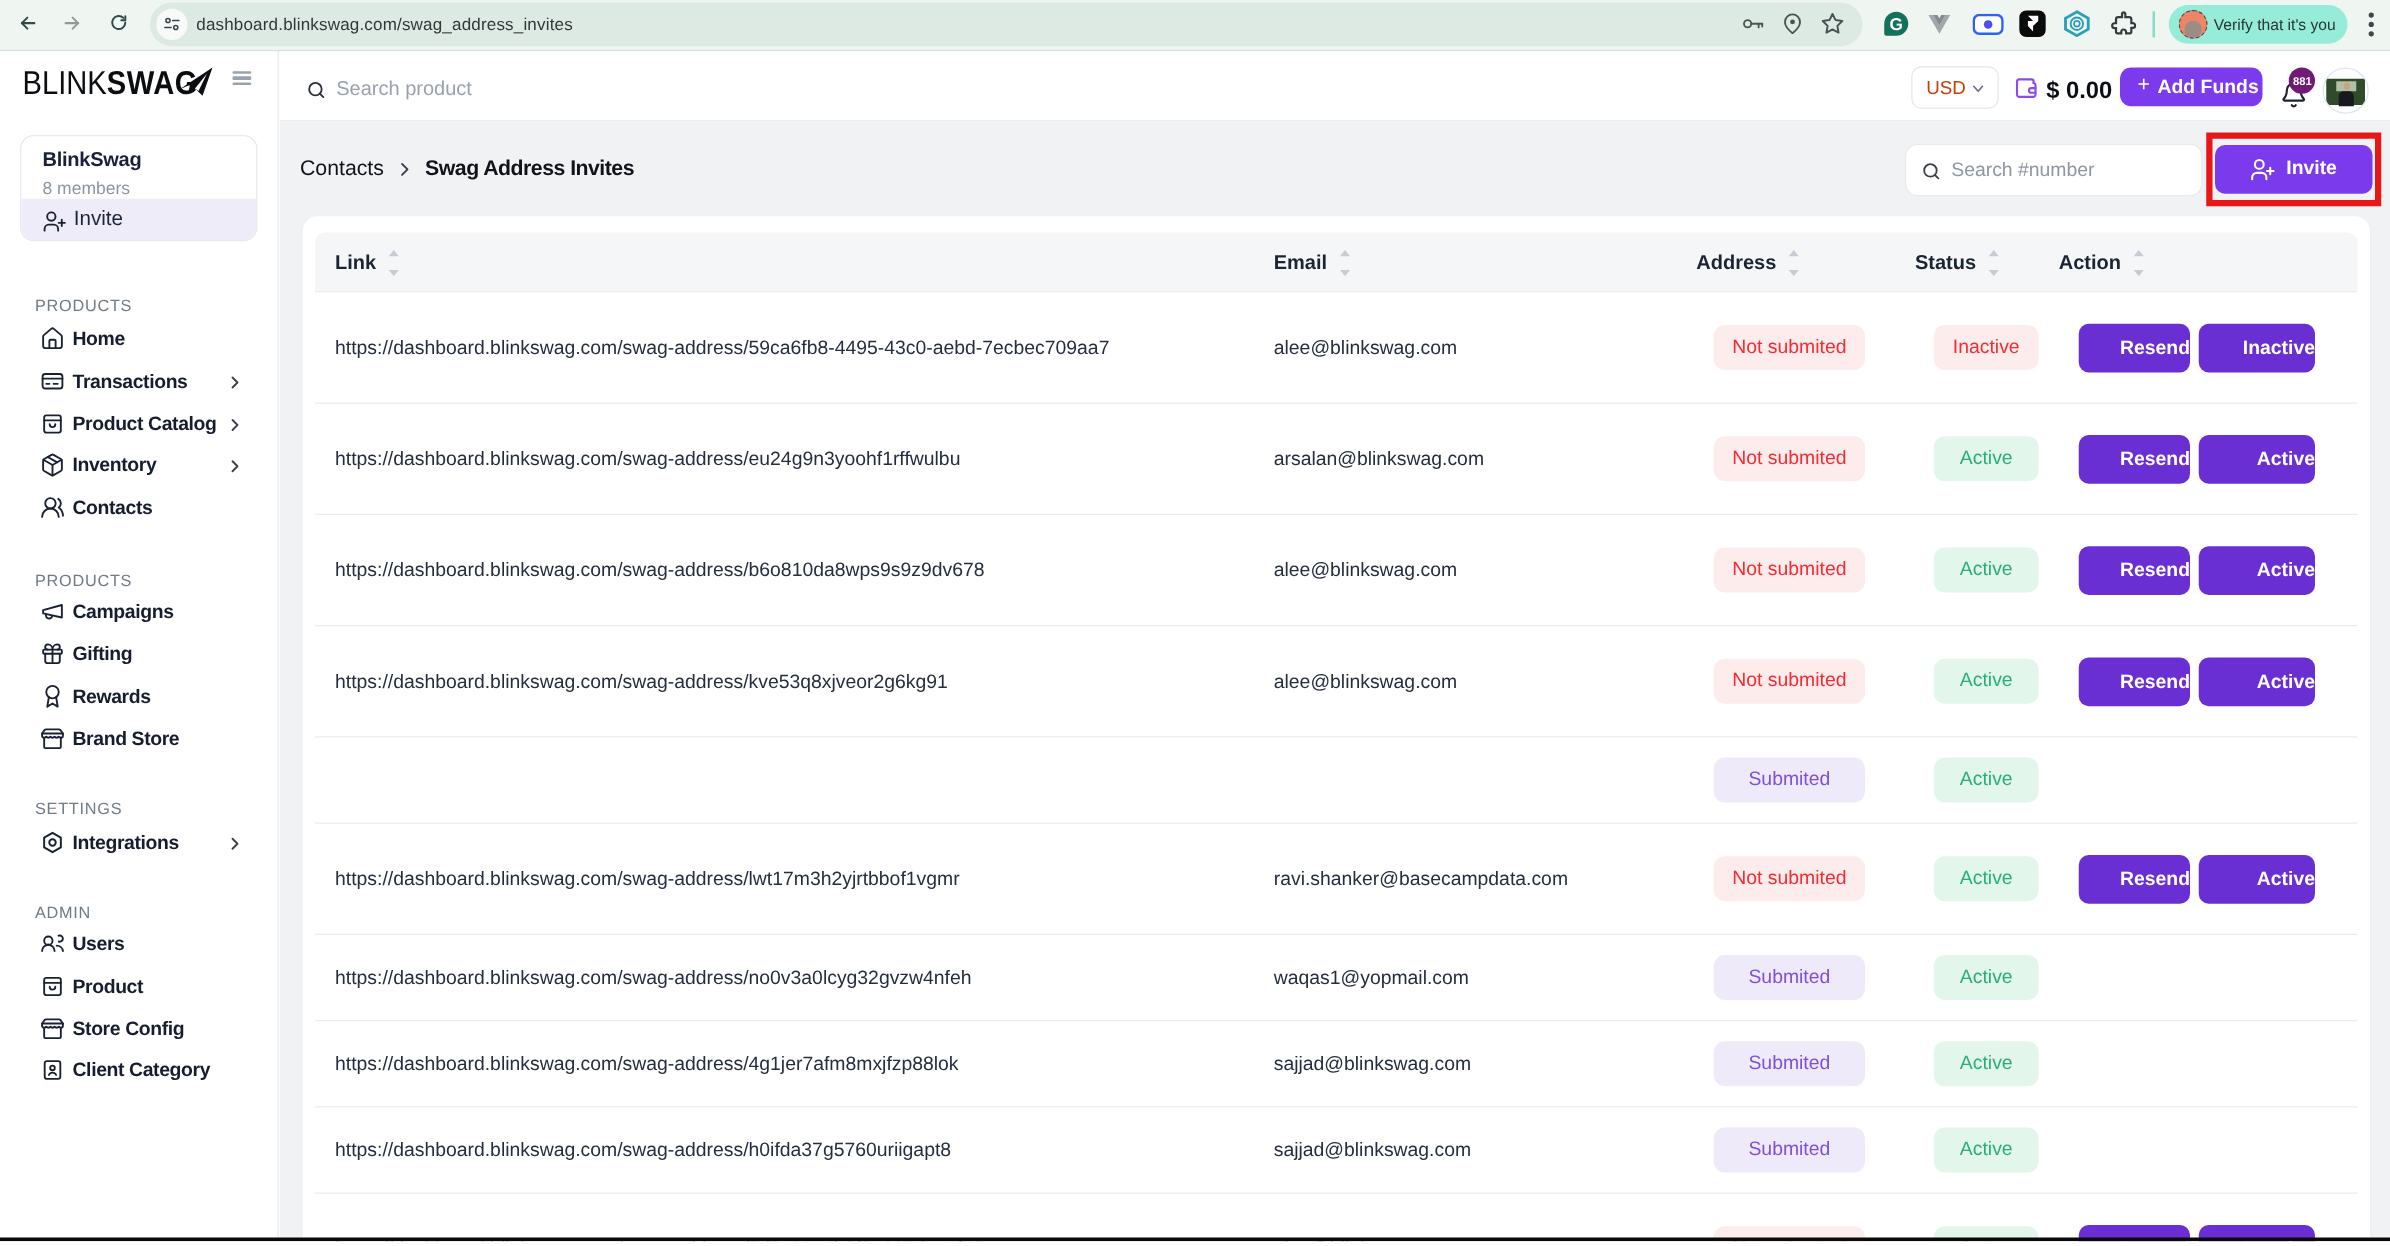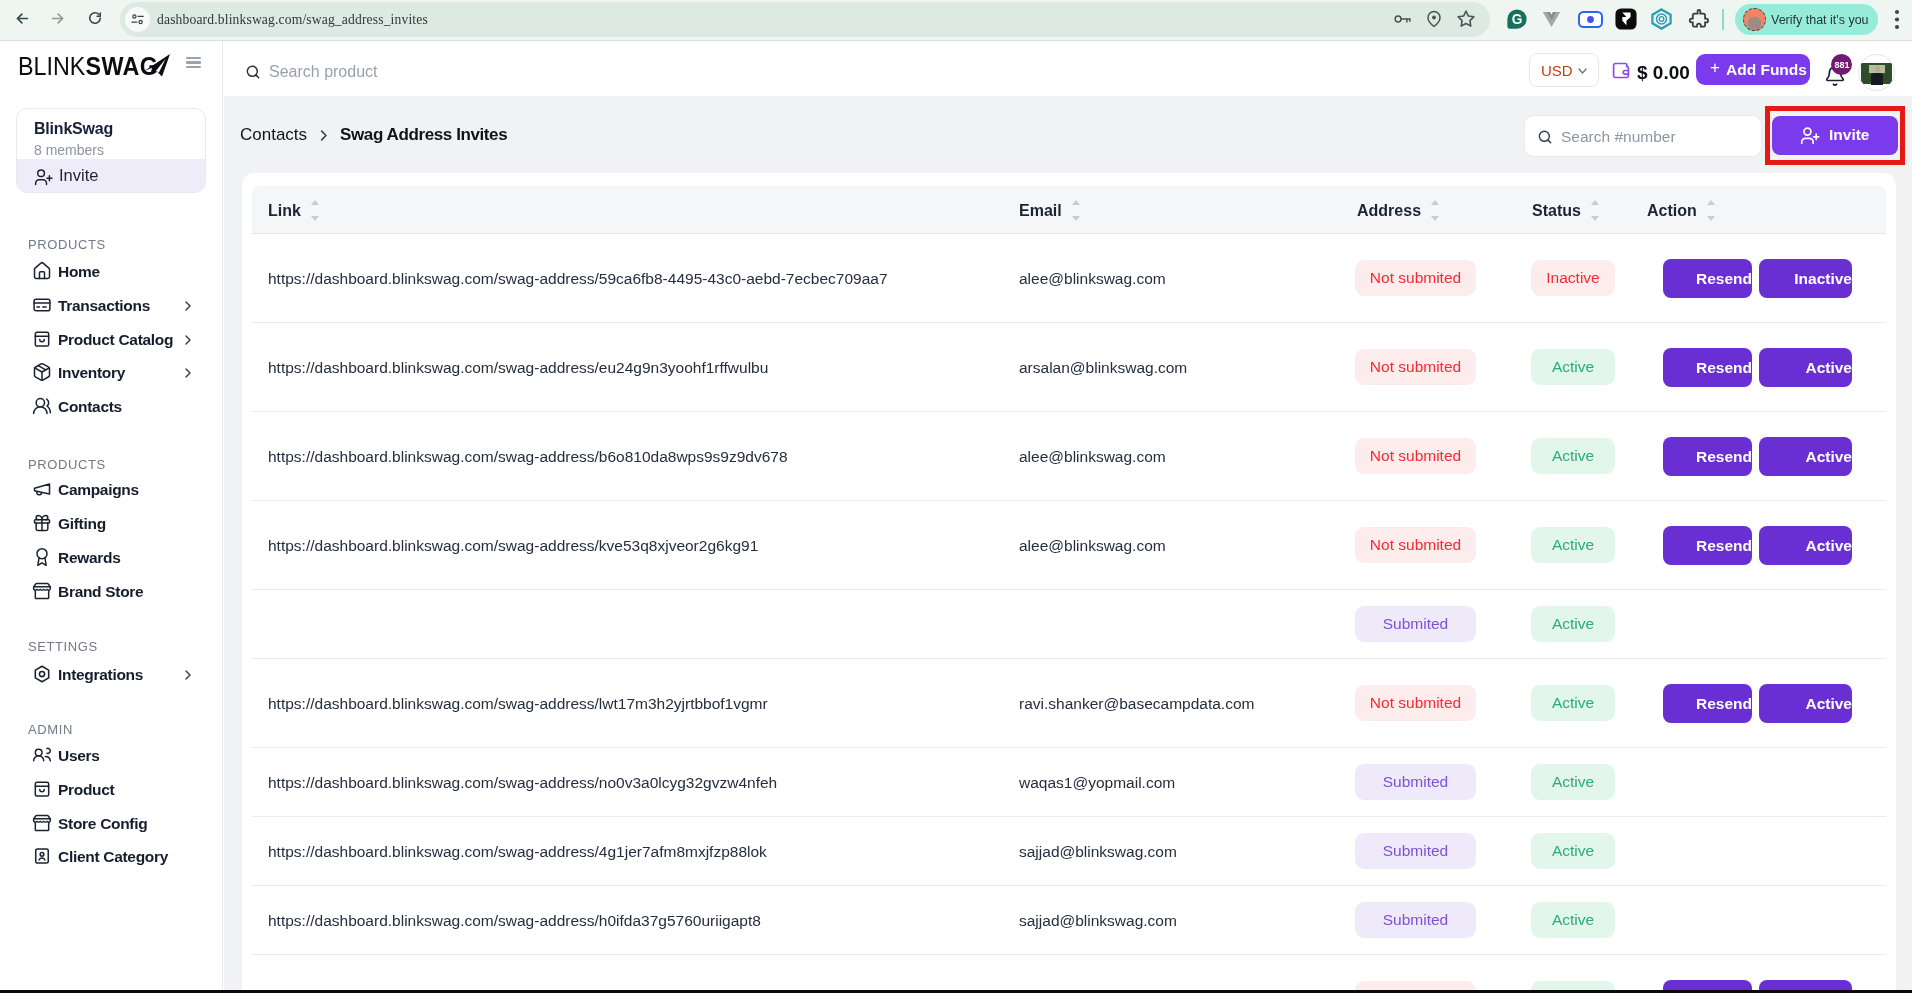--- a/index.html
+++ b/index.html
@@ -8,21 +8,21 @@
 
   
   #bbar { position:absolute; left:0; top:0; width:1912px; height:41px; background:#eff5f1; border-bottom:1px solid #d9dedb; }
   #sidebar { position:absolute; left:0; top:41px; width:223px; height:949px; background:#fff; border-right:1px solid #e8eaee; }
   #topbar { position:absolute; left:224px; top:41px; width:1688px; height:56px; background:#fff; border-bottom:1px solid #eceef0; }
   #content { position:absolute; left:224px; top:97px; width:1688px; height:893px; background:#f1f2f4; }
 
   
   #urlpill { position:absolute; left:120px; top:2px; width:1370px; height:35px; border-radius:18px; background:#dde9e3; }
   #tunecirc { position:absolute; left:125px; top:7px; width:25px; height:25px; border-radius:50%; background:#f7faf8; }
-  #urltext { position:absolute; left:157px; top:12px; font-size:13.6px; color:#33373a; letter-spacing:0.15px;font-family:Liberation Serif, serif;}
+  #urltext { position:absolute; left:157px; top:12px; font-size:13.6px; color:#33373a; letter-spacing:0.15px;}
   #verify { position:absolute; left:1735px; top:4px; width:143px; height:31px; border-radius:16px; background:#97ebd9; }
   #verify .t { position:absolute; left:36px; top:9px; font-size:12.5px; color:#253833; }
   #verify .av { position:absolute; left:8px; top:4px; width:23px; height:23px; border-radius:50%; background:radial-gradient(circle at 50% 70%, #9b8d86 0 38%, #f08467 39%); border:1.5px dashed #35524b; }
 
   
   #logo { position:absolute; left:18px; top:51px; font-size:26.5px; font-weight:500; color:#0b0d10; transform:scaleX(0.88); transform-origin:left top; white-space:nowrap;}
   #logo b { font-weight:900; letter-spacing:0.5px; }
   #burger { position:absolute; left:186px; top:57px; }
   #burger div { width:15px; height:2.4px; background:#9aa3ad; margin-bottom:2.1px; border-radius:1px;}
   #teamcard { position:absolute; left:16px; top:108px; width:190px; height:85px; border:1px solid #e7e9f0; border-radius:11px; background:#fff; overflow:hidden; }
@@ -63,21 +63,21 @@
 
   
   #card { position:absolute; left:242px; top:173px; width:1654px; height:824px; background:#fff; border-radius:12px 12px 0 0; box-shadow:0 1px 2px rgba(16,24,40,.04); }
   #thead { position:absolute; left:252px; top:186px; width:1634px; height:48px; background:#f5f6f8; border-radius:8px 8px 0 0; border-bottom:1px solid #e3e7ec; }
   .hcell { position:absolute; top:199px; font-size:16px; font-weight:700; color:#1b2433; display:flex; align-items:center; }
   .hcell svg { margin-left:9px; }
   .row { position:absolute; left:252px; width:1634px; border-bottom:1px solid #e9ecf0; overflow:hidden;}
   .link, .email { position:absolute; font-size:15.5px; color:#252e3f; white-space:nowrap; }
   .link { left:16px; }
   .email { left:767px; }
-  .badge { position:absolute; height:36px; border-radius:9px; font-size:15.5px; text-align:center; line-height:36px;}
+  .badge { position:absolute; height:36px; border-radius:9px; font-size:15.5px; text-align:center; line-height:36px;margin-left:16px;}
   .b-pink { background:#fdecec; color:#f62a32; }
   .b-lav  { background:#efeaf9; color:#7e4fd8; }
   .b-grn  { background:#e3f6ec; color:#27ae7a; }
   .addr { left:1103px; width:121px; }
   .stat { left:1279px; width:84px; }
   .btn { position:absolute; height:39px; background:#6a2fd3; border-radius:8px; color:#fff; font-size:15.5px; font-weight:600; text-align:right; line-height:39px; top:25px;}
   .btn1 { left:1411px; width:89px; }
   .btn2 { left:1507px; width:93px; }
   #blackline { position:absolute; left:0; top:990px; width:1912px; height:3px; background:#0a0a0a; z-index:9;}
   #below { position:absolute; left:0; top:993px; width:1912px; height:4px; background:#fff; z-index:9;}

